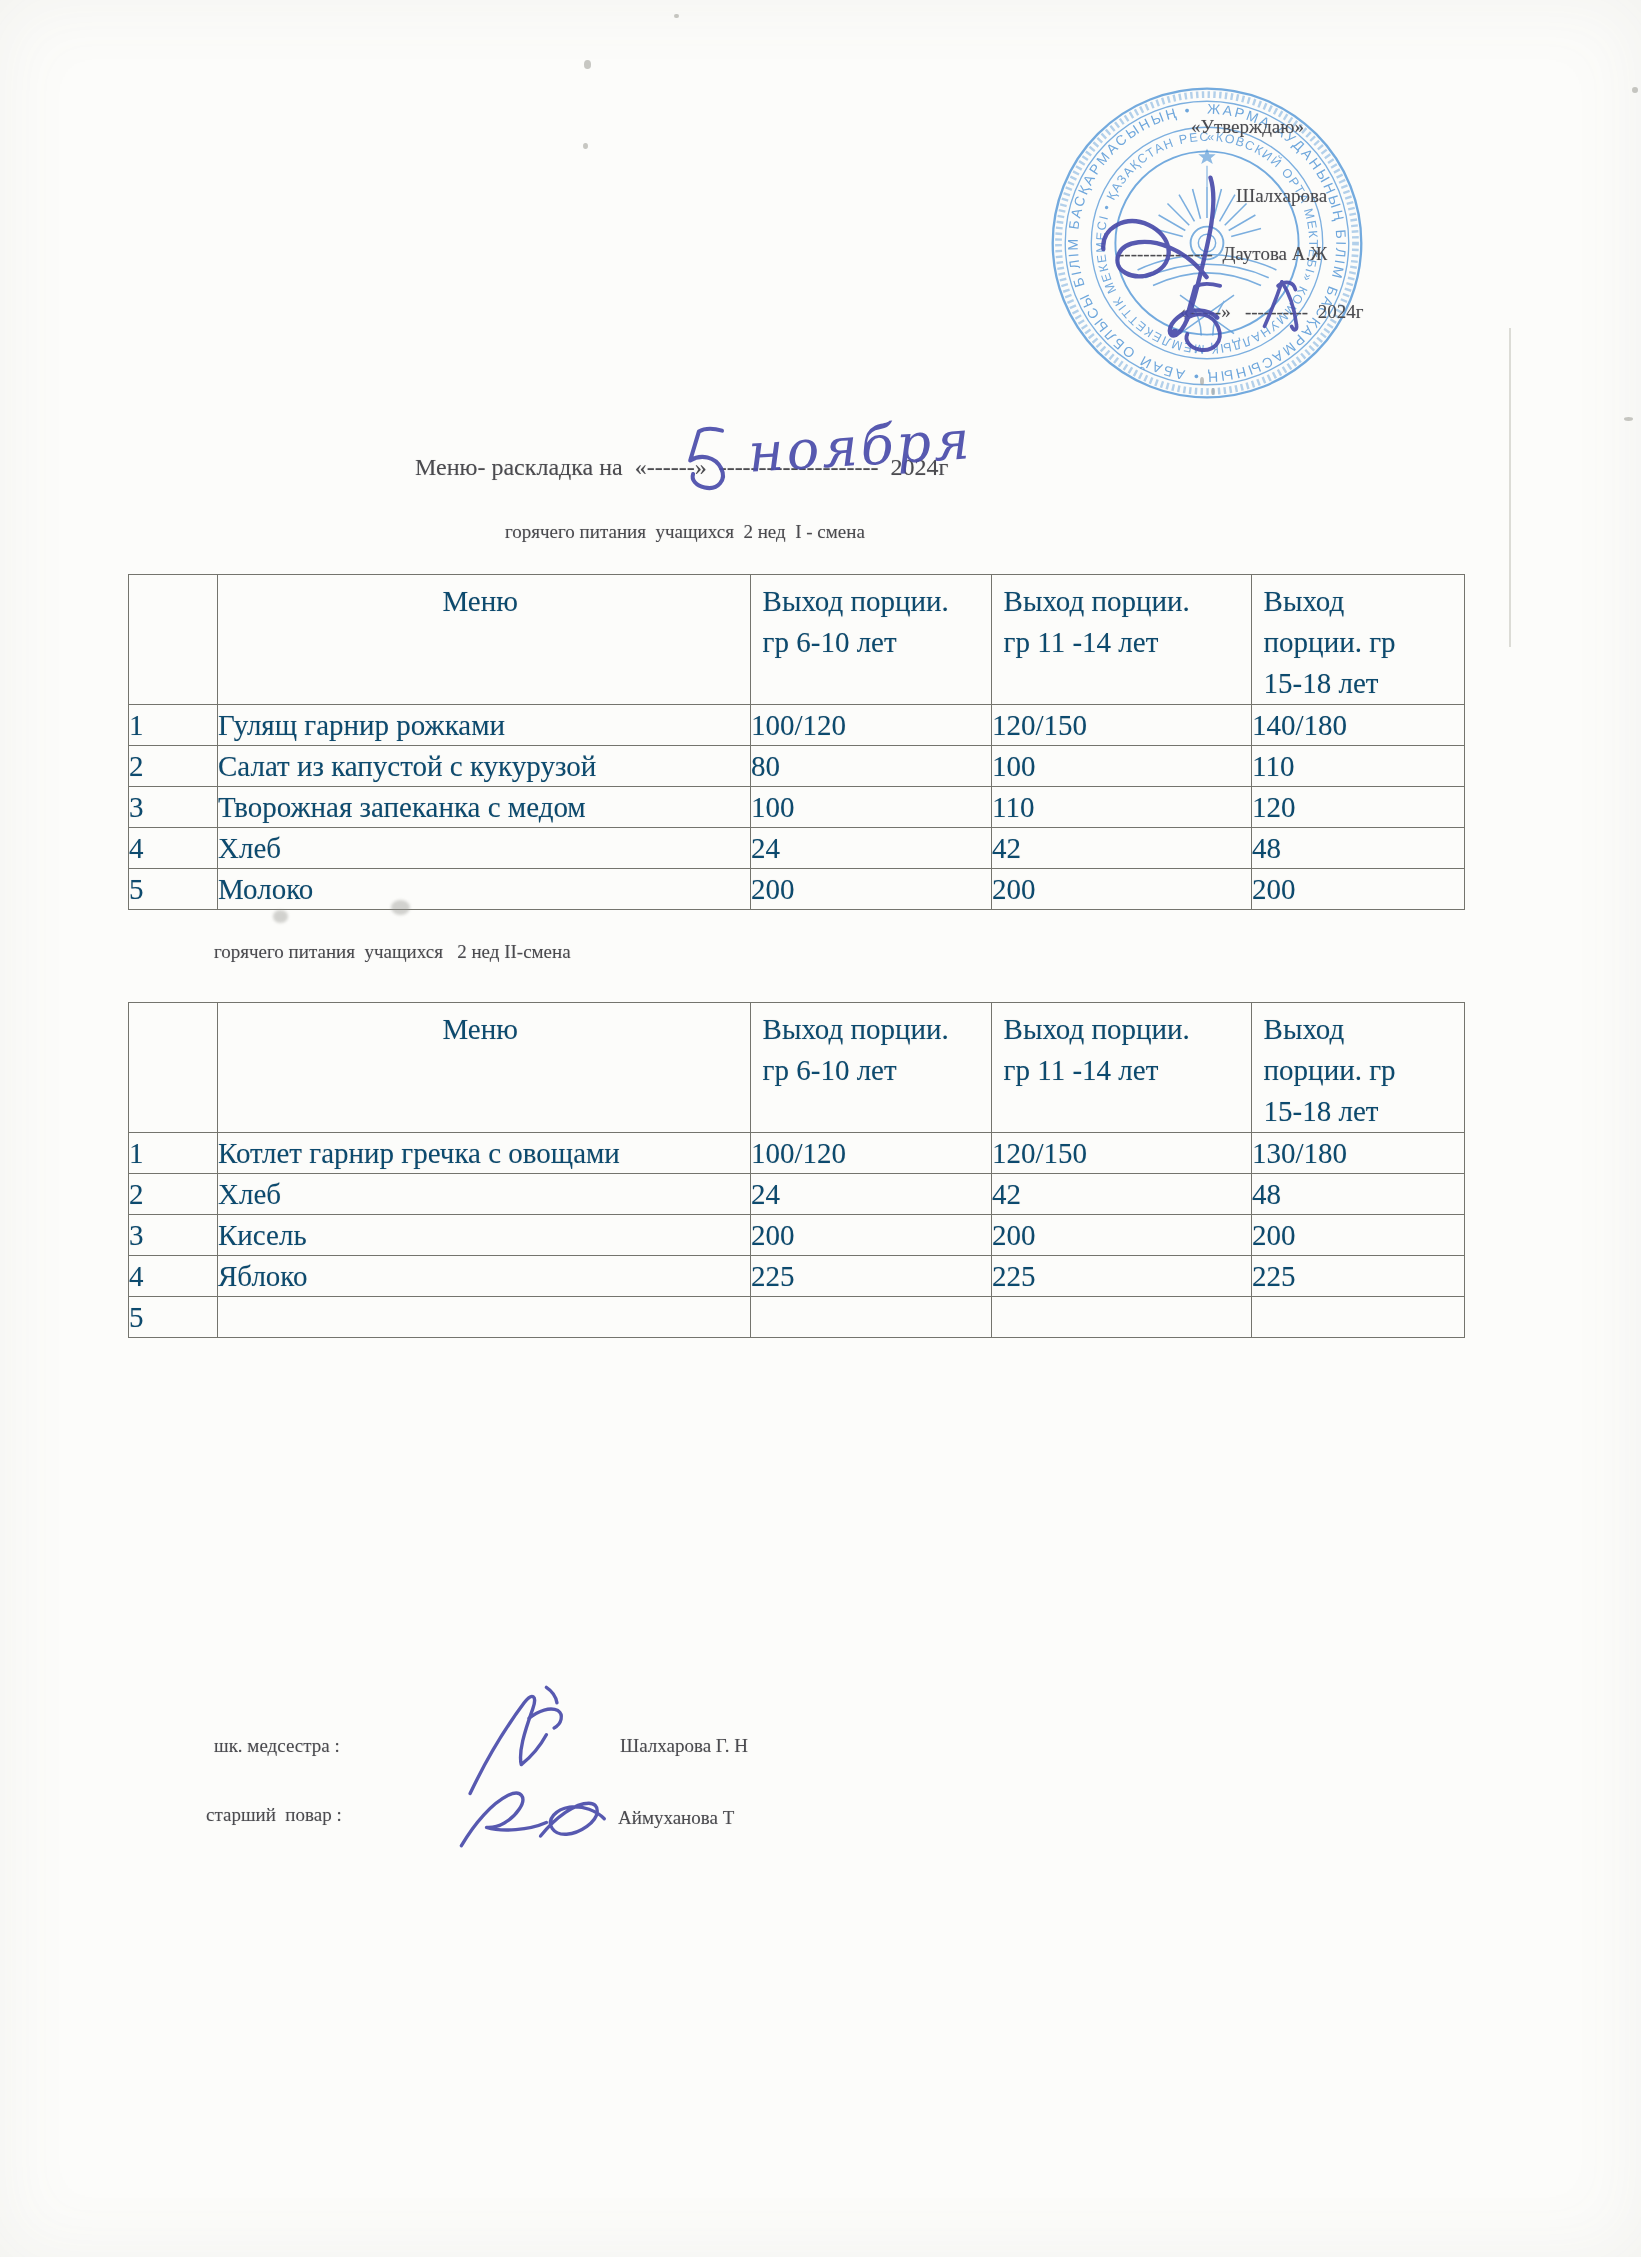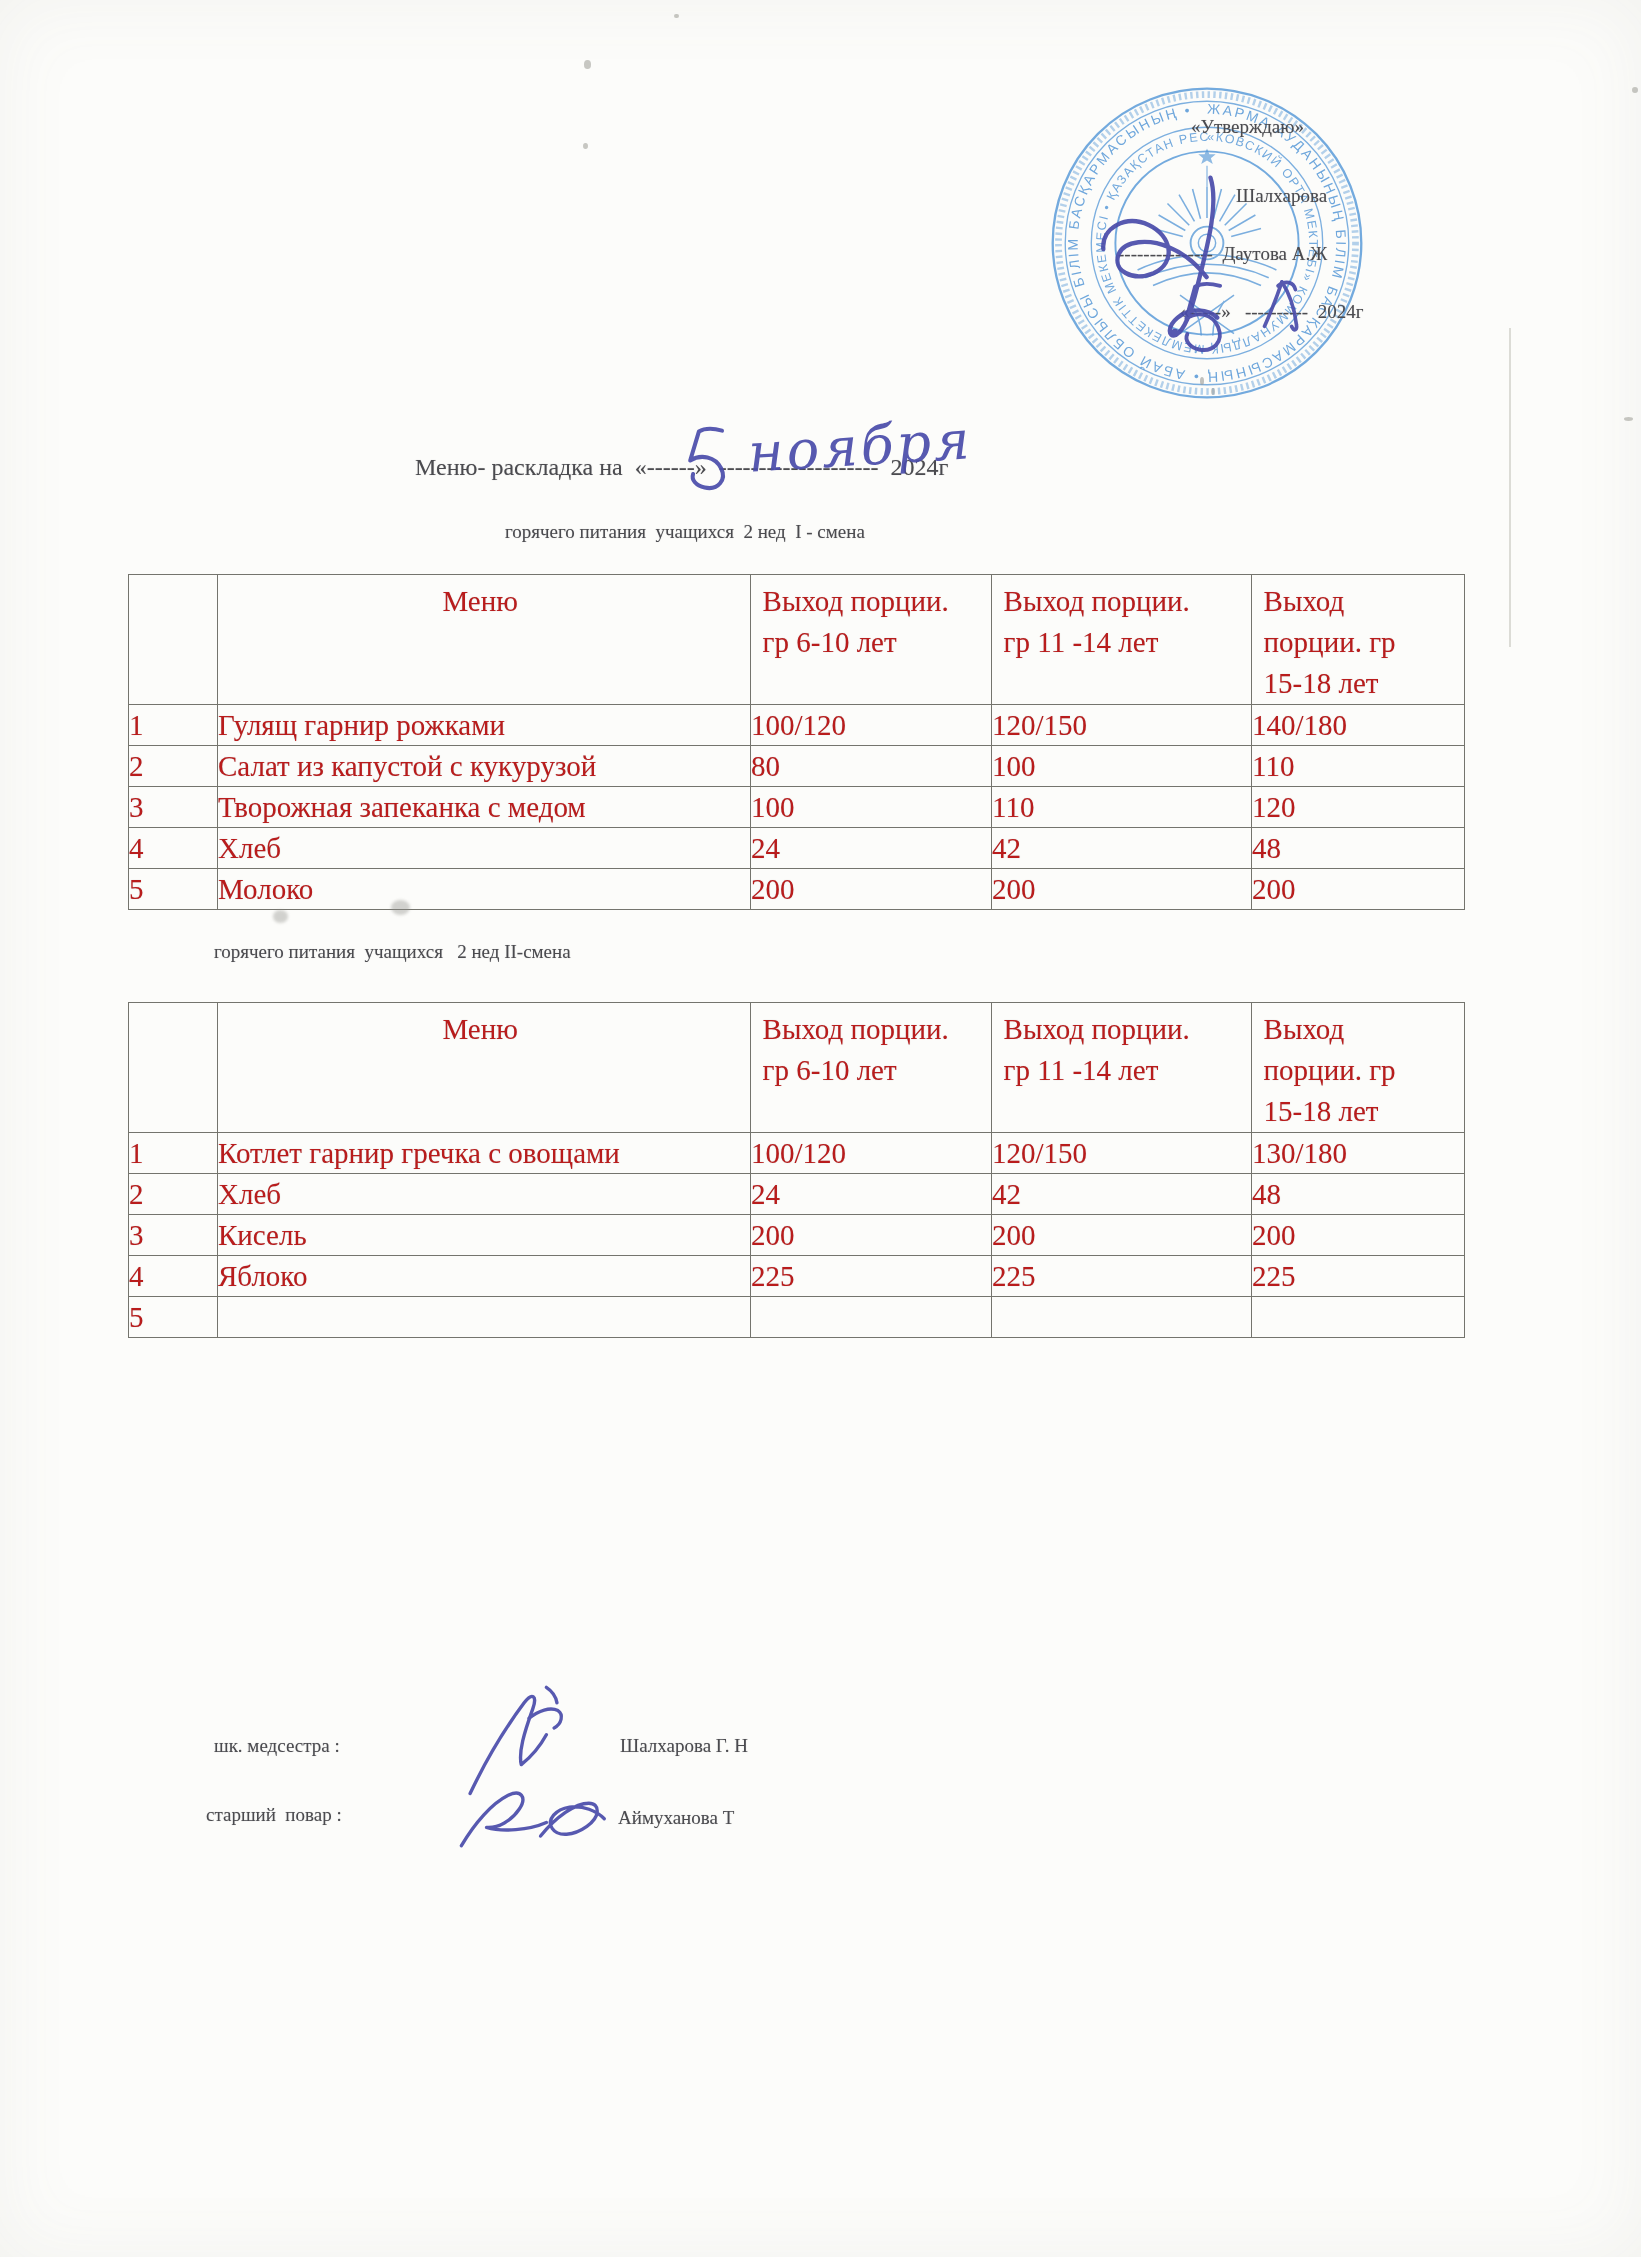--- a/index.html
+++ b/index.html
@@ -14,21 +14,21 @@
   .sz31 { font-size:19px; }
   .sz33 { font-size:24px; }
   .hand-text {
     position:absolute; color:#4a4caa; font-family:"DejaVu Serif", serif;
     font-style:italic; font-size:54px; letter-spacing:2.9px;
     transform:rotate(-3.5deg); opacity:.92; white-space:pre;
   }
   .tbl { position:absolute; }
   table.menu { border-collapse:collapse; table-layout:fixed; width:1336px; }
   table.menu td {
-    border:1.5px solid #74746d; font-size:29px; color:#b91c1c;
+    border:1.5px solid #74746d; font-size:29px; color:#0c4a6e;
     white-space:pre-line; overflow:hidden; padding:0;
     text-shadow:0 0 1px rgba(70,70,75,.28);
   }
   tr.hrow td { height:112px; vertical-align:top; padding:5.8px 7.7px 0 11.6px; line-height:1.42; }
   tr.hrow td.hmenu { text-align:center; padding-left:0; }
   tr.drow td { height:40px; vertical-align:middle; line-height:1.05; }
   td.c0 { padding-left:14.5px; }
   td.c1 { padding-left:13.5px; }
   td.c2, td.c3, td.c4 { padding-left:11.6px;margin-left:16px; }
   svg.stamp { position:absolute; left:1045px; top:81px; }

